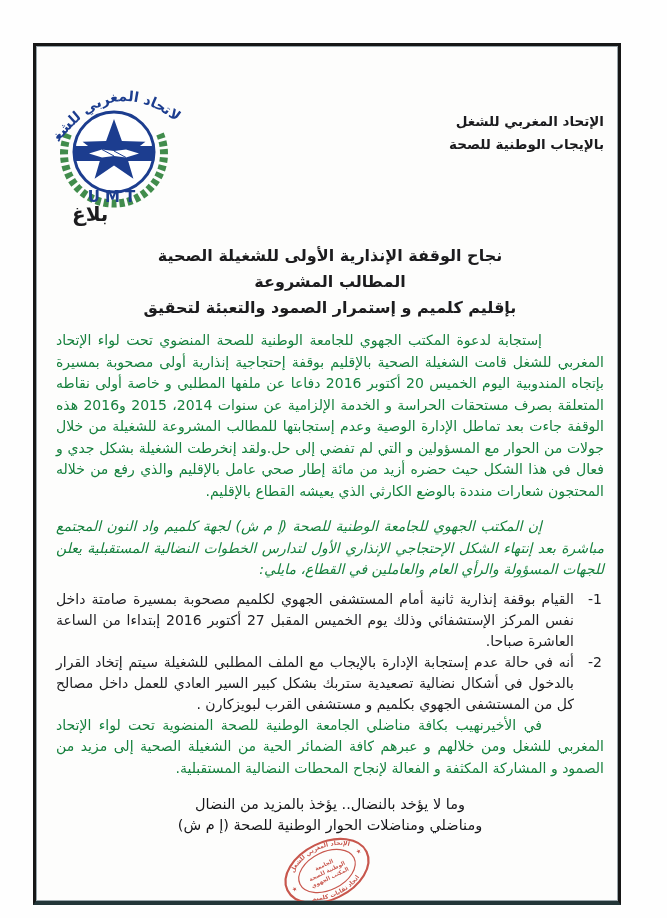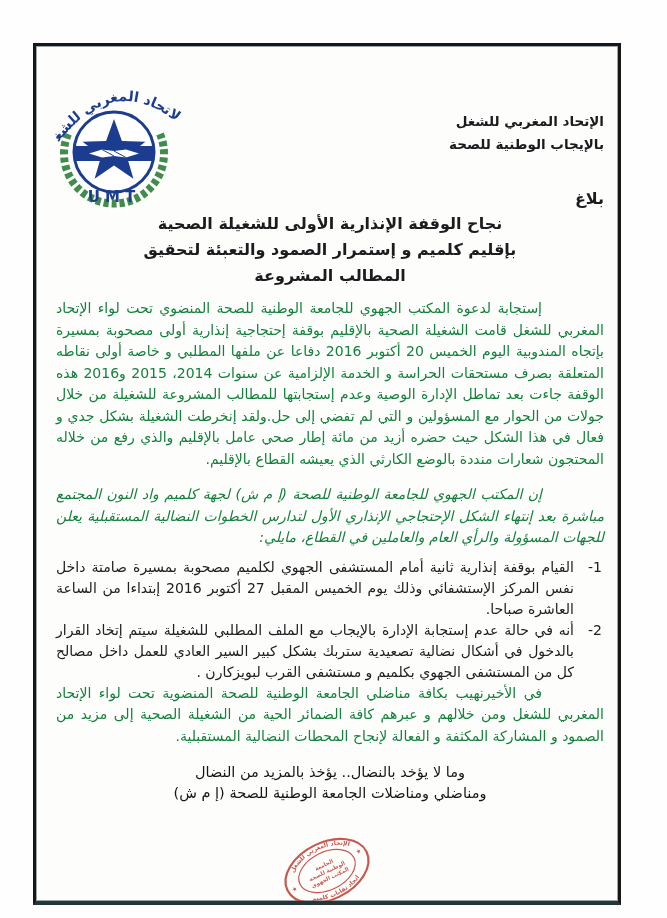--- a/index.html
+++ b/index.html
@@ -28,21 +28,21 @@
     font-weight:bold;font-size:13.5px;line-height:23px;color:#1b1b1e;
     white-space:nowrap;
   }
   
   .content{
     position:absolute;left:0;top:0;right:0;
     padding:140px 14px 0 20px;
     direction:rtl;
   }
   .kicker{
-    text-align:right;font-weight:bold;font-size:16px;line-height:25px;margin:0;
+    text-align:left;font-weight:bold;font-size:20px;line-height:25px;margin:16px;
   }
   .title-line{
     text-align:center;font-weight:bold;font-size:16px;line-height:26px;margin:0;
   }
   .para{
     margin:0;font-size:14px;line-height:21.5px;
     text-align:justify;text-indent:62px;color:#15803d;
   }
   .para1{margin-top:9px;}
   .para2{margin-top:14px;font-style:italic;}
@@ -99,42 +99,42 @@
   </svg>
 
   <div class="org-block">
     <div>الإتحاد المغربي للشغل</div>
     <div>بالإيجاب الوطنية للصحة</div>
   </div>
 
   <div class="content">
     <div class="kicker">بلاغ</div>
     <div class="title-line">نجاح الوقفة الإنذارية الأولى للشغيلة الصحية</div>
+    <div class="title-line">المطالب المشروعة</div>
     <div class="title-line">بإقليم كلميم و إستمرار الصمود والتعبئة لتحقيق</div>
-    <div class="title-line">المطالب المشروعة</div>
 
     <p class="para para1">إستجابة لدعوة المكتب الجهوي للجامعة الوطنية للصحة المنضوي تحت لواء الإتحاد المغربي للشغل  قامت الشغيلة الصحية بالإقليم بوقفة إحتجاجية إنذارية أولى مصحوبة بمسيرة بإتجاه المندوبية اليوم الخميس 20 أكتوبر 2016 دفاعا عن ملفها المطلبي و خاصة أولى نقاطه المتعلقة بصرف مستحقات الحراسة و الخدمة الإلزامية عن سنوات 2014، 2015 و2016 هذه الوقفة جاءت بعد تماطل الإدارة الوصية وعدم إستجابتها للمطالب المشروعة للشغيلة من خلال جولات من الحوار مع المسؤولين و التي لم تفضي إلى حل.ولقد إنخرطت الشغيلة بشكل جدي و فعال في هذا الشكل حيث حضره أزيد من مائة إطار صحي  عامل بالإقليم والذي رفع من خلاله المحتجون شعارات منددة بالوضع الكارثي الذي يعيشه القطاع بالإقليم.</p>
     <p class="para para2">إن المكتب الجهوي للجامعة الوطنية للصحة (إ م ش) لجهة كلميم واد النون المجتمع مباشرة بعد إنتهاء الشكل الإحتجاجي الإنذاري الأول لتدارس الخطوات النضالية المستقبلية يعلن للجهات المسؤولة والرأي العام والعاملين في القطاع، مايلي:</p>
 
     <div class="list">
       <div class="list-item">
         <span class="list-num">1-</span>
         <span>القيام بوقفة إنذارية ثانية أمام المستشفى الجهوي لكلميم مصحوبة بمسيرة صامتة داخل نفس المركز الإستشفائي وذلك يوم الخميس المقبل 27 أكتوبر 2016 إبتداءا من الساعة العاشرة صباحا.</span>
       </div>
       <div class="list-item">
         <span class="list-num">2-</span>
         <span>أنه في حالة عدم إستجابة الإدارة بالإيجاب مع الملف المطلبي للشغيلة سيتم إتخاد القرار بالدخول في أشكال نضالية تصعيدية ستربك بشكل كبير السير العادي للعمل داخل مصالح كل من المستشفى الجهوي بكلميم و مستشفى القرب لبويزكارن .</span>
       </div>
     </div>
 
     <p class="para para3">في الأخيرنهيب بكافة مناضلي الجامعة الوطنية للصحة المنضوية تحت لواء الإتحاد المغربي للشغل ومن خلالهم و عبرهم كافة الضمائر الحية من الشغيلة الصحية إلى مزيد من الصمود و المشاركة المكثفة و الفعالة لإنجاح المحطات النضالية المستقبلية.</p>
 
     <div class="closing">
       <div>وما لا يؤخد بالنضال.. يؤخذ بالمزيد من النضال</div>
-      <div>ومناضلي ومناضلات الجامعة الوطنية للصحة (إ م ش)</div>
+      <div>ومناضلي ومناضلات الحوار الوطنية للصحة (إ م ش)</div>
     </div>
   </div>
 </div>
 
 <svg class="stamp" viewBox="0 0 92 60">
   <defs>
     <path id="stamp-arc-top" d="M 8,32 A 38 25 0 0 1 84,32" fill="none"></path>
     <path id="stamp-arc-bottom" d="M 4,28 A 42 28 0 0 0 88,28" fill="none"></path>
   </defs>
   <ellipse cx="46" cy="30" rx="44" ry="28.5" fill="none" stroke="#c4493f" stroke-width="2.2"></ellipse>

